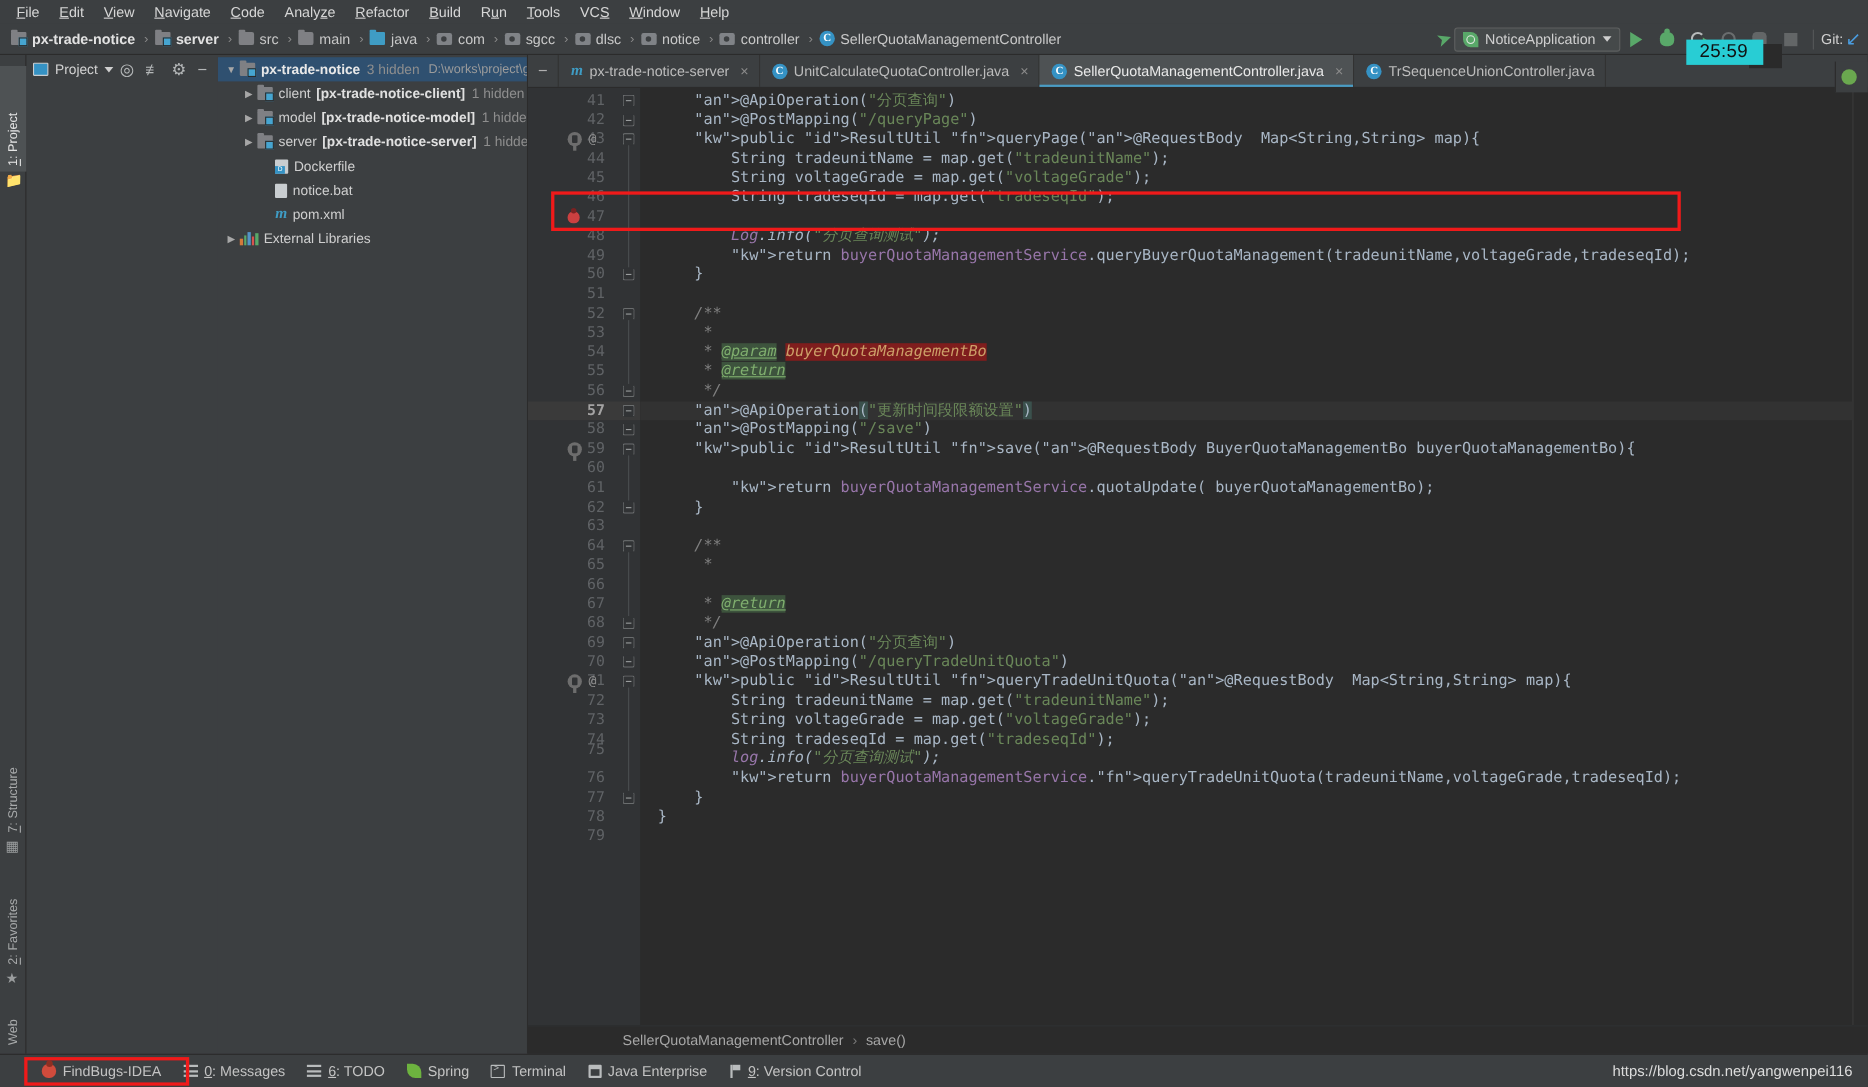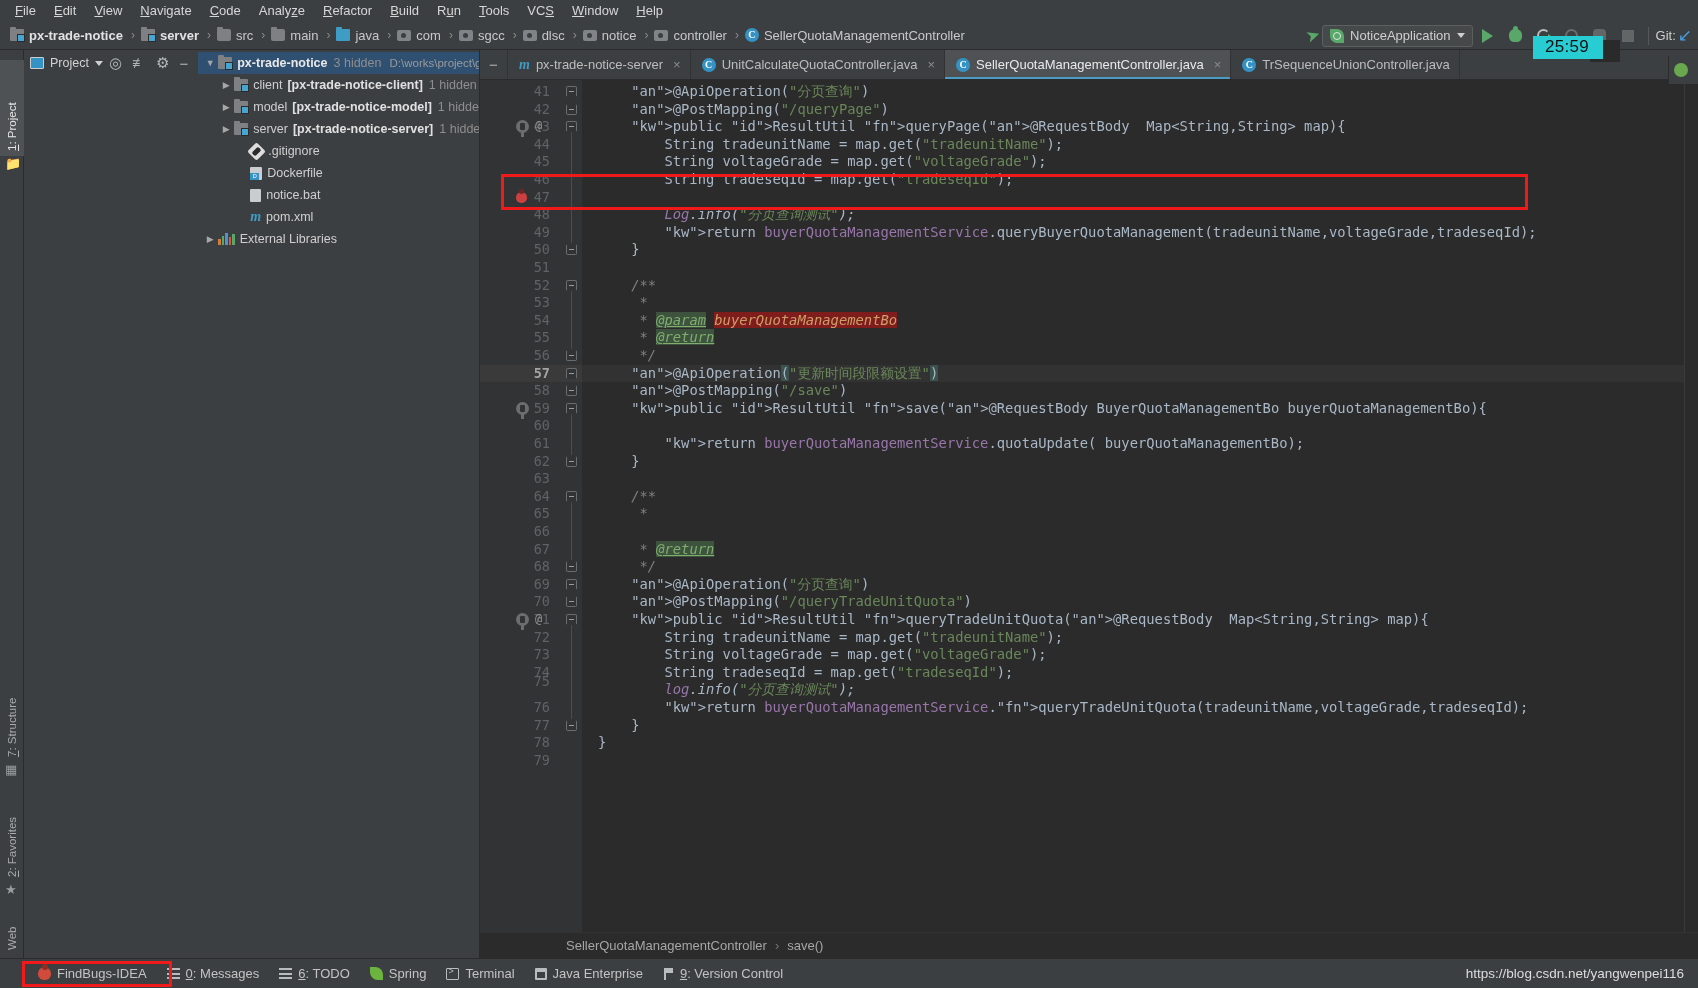--- a/index.html
+++ b/index.html
@@ -340,25 +340,20 @@
             <span class="tplain">model</span>
             <span style="font-weight: bold; color: rgb(224, 224, 224); margin-left: 5px;">[px-trade-notice-model]</span>
             <span class="tdim">1 hidden</span>
           </div>
           <div class="trow" style="padding-left: 20px;">
             <span class="arw">▶</span>
             <span class="ic ic-mod"></span>
             <span class="tplain">server</span>
             <span style="font-weight: bold; color: rgb(224, 224, 224); margin-left: 5px;">[px-trade-notice-server]</span>
             <span class="tdim">1 hidden</span>
-          </div>
-          <div class="trow" style="padding-left: 36px;">
-            <span class="arw"></span>
-            <span class="ic ic-git"></span>
-            <span class="tplain">.gitignore</span>
           </div>
           <div class="trow" style="padding-left: 36px;">
             <span class="arw"></span>
             <span class="ic ic-docker"></span>
             <span class="tplain">Dockerfile</span>
           </div>
           <div class="trow" style="padding-left: 36px;">
             <span class="arw"></span>
             <span class="ic ic-file"></span>
             <span class="tplain">notice.bat</span>

